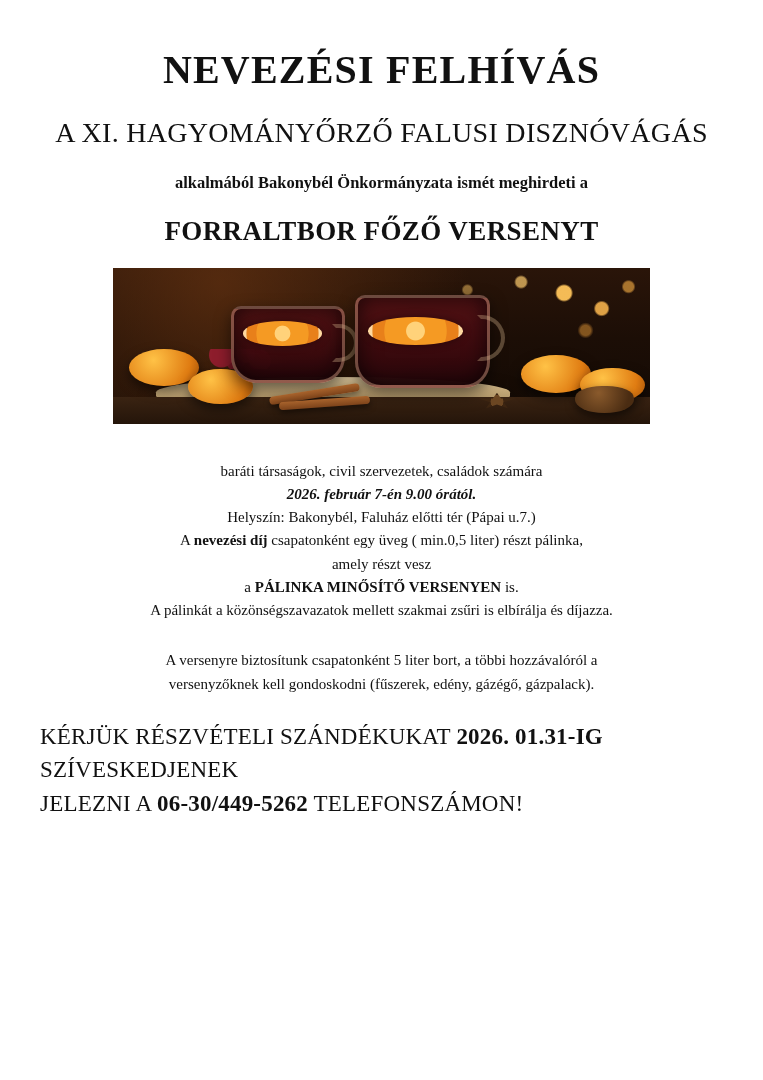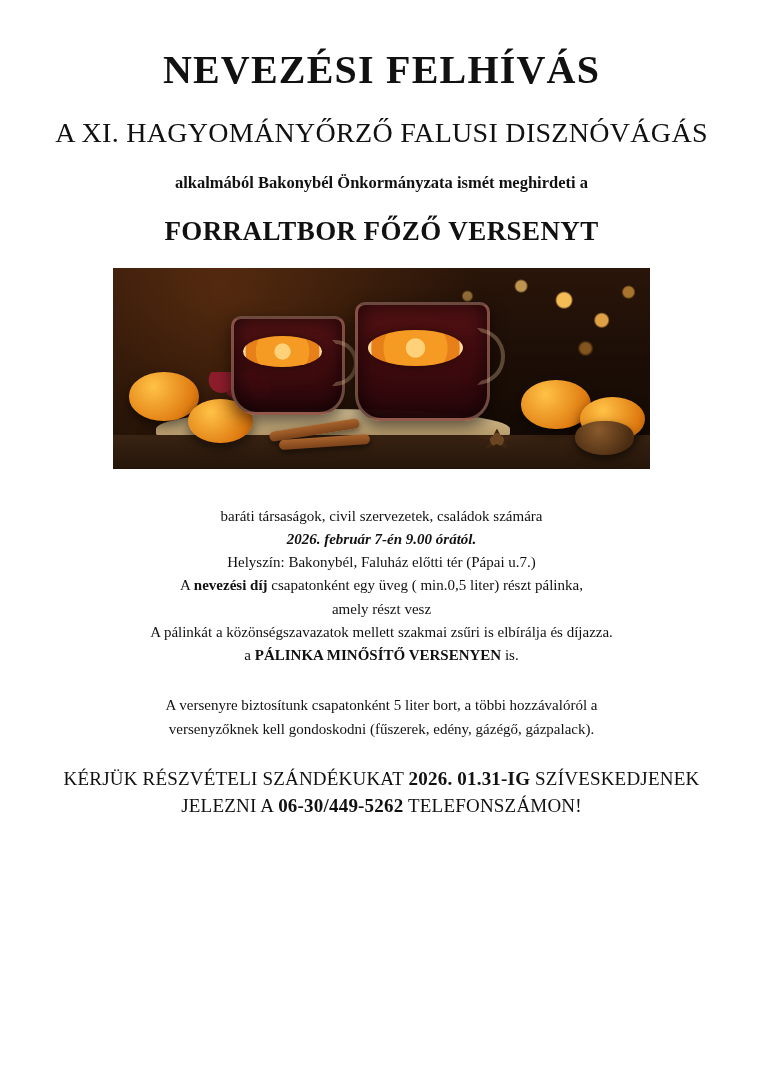--- a/index.html
+++ b/index.html
@@ -184,22 +184,21 @@
     font-size: 15px;
     line-height: 1.55;
     text-align: center;
   }
   .line.bold { font-weight: bold; font-style: italic; }
   .line b { font-weight: bold; }
   .gap-lg { margin-top: 27px; }
   .gap-md { margin-top: 14px; }
   .footer {
     margin-top: 24px;
-    font-size: 19px;
-    text-align: center;
+    font-size: 23px;
     line-height: 1.45;
     letter-spacing: 0.2px;
   }
   .footer b { font-weight: bold; }
 </style>
 </head>
 <body>
 
 <div class="poster">
 
@@ -236,24 +235,24 @@
   </div>
 
   <div class="body-text">
     <div class="line gap-md">baráti társaságok, civil szervezetek, családok számára</div>
     <div class="line bold">2026. február 7-én 9.00 órától.</div>
     <div class="line">Helyszín: Bakonybél, Faluház előtti tér (Pápai u.7.)</div>
     <div class="line">
       <span>A </span><b>nevezési díj</b><span> csapatonként egy üveg ( min.0,5 liter) részt pálinka,</span>
     </div>
     <div class="line">amely részt vesz</div>
-    <div class="line">A pálinkát a közönségszavazatok mellett szakmai zsűri is elbírálja és díjazza.</div>
     <div class="line">
       <span>a </span><b>PÁLINKA MINŐSÍTŐ VERSENYEN</b><span> is.</span>
     </div>
+    <div class="line">A pálinkát a közönségszavazatok mellett szakmai zsűri is elbírálja és díjazza.</div>
 
     <div class="line gap-lg">A versenyre biztosítunk csapatonként 5 liter bort, a többi hozzávalóról a</div>
     <div class="line">versenyzőknek kell gondoskodni (fűszerek, edény, gázégő, gázpalack).</div>
   </div>
 
   <div class="footer">
     <div>
       <span>KÉRJÜK RÉSZVÉTELI SZÁNDÉKUKAT </span><b>2026. 01.31-IG</b><span> SZÍVESKEDJENEK</span>
     </div>
     <div>

